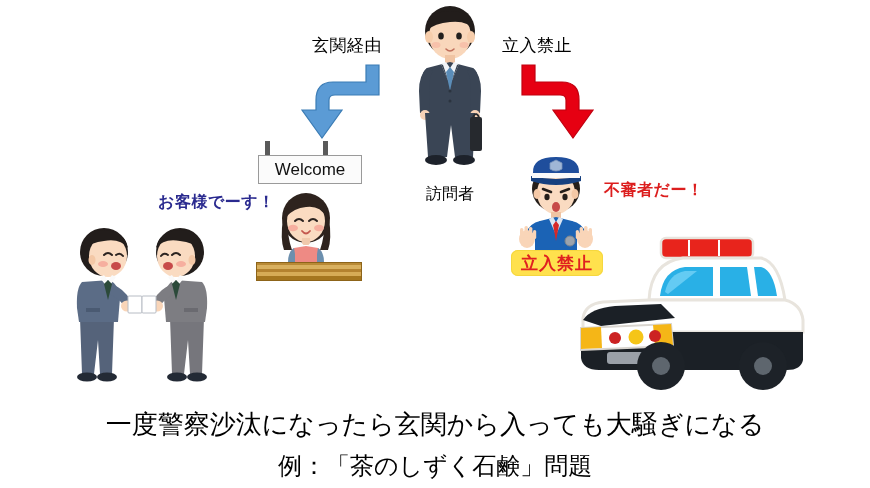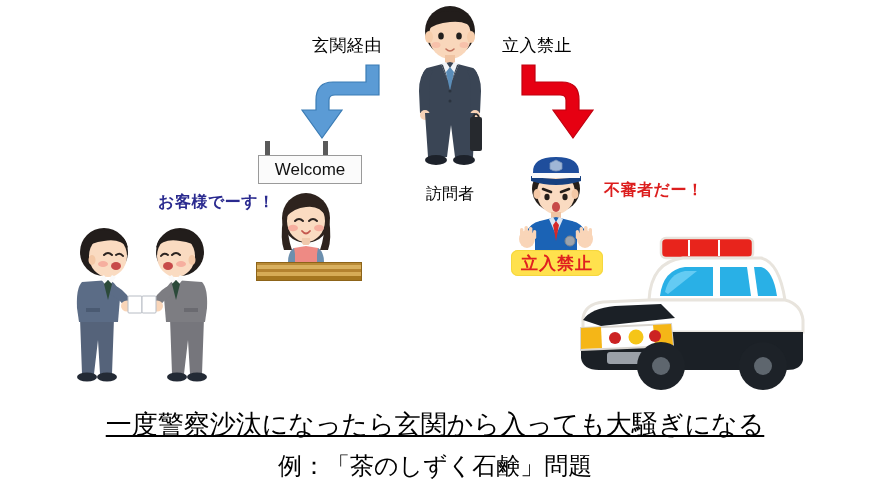--- a/index.html
+++ b/index.html
@@ -47,21 +47,20 @@
     white-space: nowrap;
     letter-spacing: 0.5px;
   }
   .caption-main {
     font-size: 26px;
     color: #000000;
     white-space: nowrap;
     text-align: center;
     width: 100%;
     letter-spacing: 0px;
-    text-decoration: underline;
   }
   .caption-sub {
     font-size: 24px;
     color: #000000;
     white-space: nowrap;
     text-align: center;
     width: 100%;
   }
 
   

